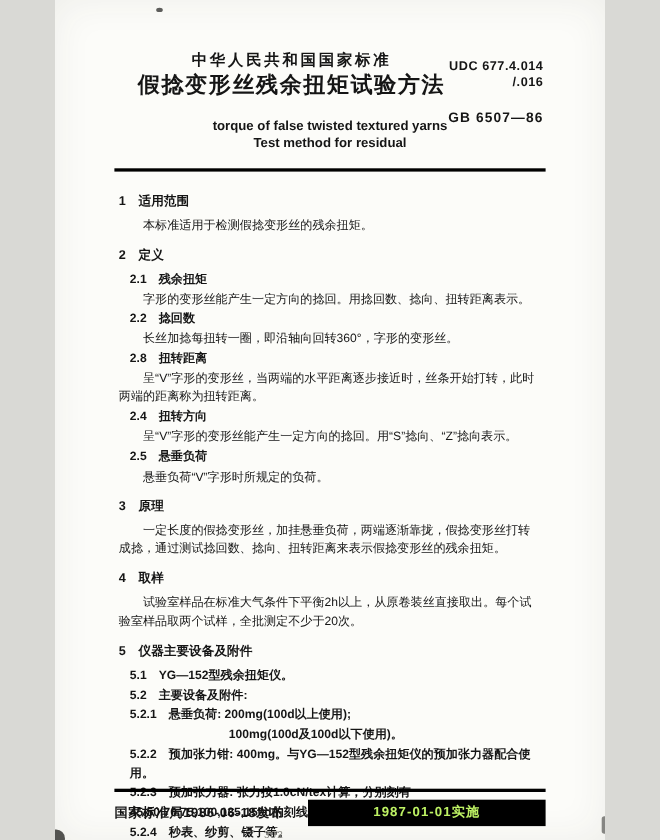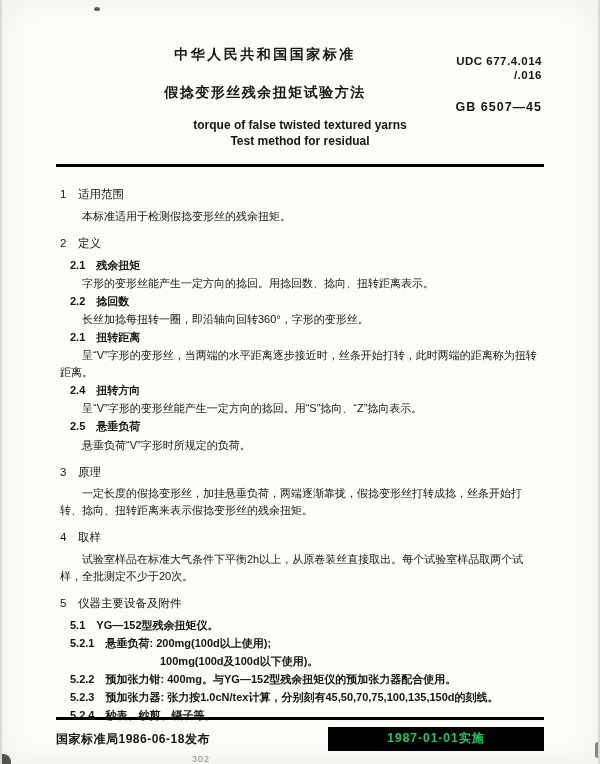--- a/index.html
+++ b/index.html
@@ -3,61 +3,61 @@
 <meta charset="utf-8">
 <style>
   * { box-sizing: border-box; }
   html, body { margin: 0; padding: 0; }
   body {
     background: #d9d9d5;
     font-family: "Liberation Sans", "DejaVu Sans", sans-serif;
   }
   .page {
     position: relative;
-    width: 596px;
+    width: 500px;
     height: 764px;
     margin: 0 auto;
     background: #fcfcf9;
     color: #151515;
     overflow: hidden;
     box-shadow: inset 0 0 35px rgba(60,55,40,0.07);
   }
 
   
   .hdr { position: relative; padding-top: 46px; }
   .center-shift { padding-right: 70px; text-align: center; }
   .std-org { font-size: 14px; font-weight: bold; letter-spacing: 2.5px; }
-  .doc-title { margin-top: 20px; font-size: 14px; font-weight: bold; letter-spacing: 1.5px; }
+  .doc-title { font-size: 20px; font-weight: bold; letter-spacing: 1.5px; }
   .udc {
     position: absolute; top: 54px; right: 56px;
     text-align: right; font-size: 11.5px; font-weight: bold; line-height: 1.25;
     letter-spacing: 0.5px;
     margin-left: 15px;
   }
   .code {
     position: absolute; top: 100px; right: 56px;
     font-size: 12.5px; font-weight: bold; letter-spacing: 1px;
   }
   .en-title { margin-top: 15px; text-align: center; font-size: 12px; font-weight: bold; line-height: 1.35; }
   .rule { height: 3px; background: #000; margin: 15px 54px 0; }
 
   
   .doc { padding: 9px 58px 0; font-size: 11px; line-height: 1.55; }
-  .h1 { font-weight: normal; font-size: 11.5px; margin: 10px 0 4px; }
+  .h1 { font-weight: bold; font-size: 11.5px; margin: 10px 0 4px; }
   .h2 { font-weight: bold; padding-left: 10px; margin: 1px 0; }
   .p  { margin: 1px 0; text-indent: 2em; }
   .cont { margin: 1px 0 1px 100px; font-weight: bold; }
 
   
   .footer { position: absolute; left: 0; right: 0; bottom: 13px; }
   .f-rule { height: 3px; background: #000; margin: 0 54px 7px; }
   .f-row { display: flex; justify-content: space-between; align-items: center; padding: 0 54px; }
   .issued { font-weight: bold; font-size: 12px; letter-spacing: 0.5px; }
   .badge {
-    background: #000; color: #22c55e; font-weight: bold; font-size: 12px;
+    background: #000; color: #bef264; font-weight: bold; font-size: 12px;
     letter-spacing: 1px; width: 216px; text-align: center; padding: 3px 0 4px;
   }
   .pageno {
     position: absolute; left: 190px; bottom: 0;
     font-size: 9px; color: #8a8a84; letter-spacing: 1px;
   }
 
   
   .art { position: absolute; background: #2a2a28; }
   .art-top-dot { top: 7px; left: 92px; width: 6px; height: 4px; border-radius: 50%; opacity: .75; }
@@ -71,49 +71,50 @@
 
   <div class="hdr">
     <div class="center-shift">
       <div class="std-org">中华人民共和国国家标准</div>
       <div class="doc-title">假捻变形丝残余扭矩试验方法</div>
     </div>
     <div class="udc">
       <div>UDC 677.4.014</div>
       <div>/.016</div>
     </div>
-    <div class="code">GB 6507—45</div>
+    <div class="code">GB 6507—86</div>
     <div class="en-title">
       <div>torque of false twisted textured yarns</div>
       <div>Test method for residual</div>
     </div>
   </div>
 
   <div class="rule"></div>
 
   <div class="doc">
     <div class="h1">1　适用范围</div>
     <div class="p">本标准适用于检测假捻变形丝的残余扭矩。</div>
     <div class="h1">2　定义</div>
     <div class="h2">2.1　残余扭矩</div>
     <div class="p">字形的变形丝能产生一定方向的捻回。用捻回数、捻向、扭转距离表示。</div>
     <div class="h2">2.2　捻回数</div>
     <div class="p">长丝加捻每扭转一圈，即沿轴向回转360°，字形的变形丝。</div>
-    <div class="h2">2.1　扭转距离</div>
+    <div class="h2">2.8　扭转距离</div>
     <div class="p">呈“V”字形的变形丝，当两端的水平距离逐步接近时，丝条开始打转，此时两端的距离称为扭转距离。</div>
     <div class="h2">2.4　扭转方向</div>
     <div class="p">呈“V”字形的变形丝能产生一定方向的捻回。用“S”捻向、“Z”捻向表示。</div>
     <div class="h2">2.5　悬垂负荷</div>
     <div class="p">悬垂负荷“V”字形时所规定的负荷。</div>
     <div class="h1">3　原理</div>
-    <div class="p">一定长度的假捻变形丝，加挂悬垂负荷，两端逐渐靠拢，假捻变形丝打转成捻，丝条开始打转、捻向、扭转距离来表示假捻变形丝的残余扭矩。</div>
+    <div class="p">一定长度的假捻变形丝，加挂悬垂负荷，两端逐渐靠拢，假捻变形丝打转成捻，通过测试捻回数、捻向、扭转距离来表示假捻变形丝的残余扭矩。</div>
     <div class="h1">4　取样</div>
     <div class="p">试验室样品在标准大气条件下平衡2h以上，从原卷装丝直接取出。每个试验室样品取两个试样，全批测定不少于20次。</div>
     <div class="h1">5　仪器主要设备及附件</div>
     <div class="h2">5.1　YG—152型残余扭矩仪。</div>
+    <div class="h2">5.2　主要设备及附件:</div>
     <div class="h2">5.2.1　悬垂负荷: 200mg(100d以上使用);</div>
     <div class="cont">100mg(100d及100d以下使用)。</div>
     <div class="h2">5.2.2　预加张力钳: 400mg。与YG—152型残余扭矩仪的预加张力器配合使用。</div>
     <div class="h2">5.2.3　预加张力器: 张力按1.0cN/tex计算，分别刻有45,50,70,75,100,135,150d的刻线。</div>
     <div class="h2">5.2.4　秒表、纱剪、镊子等。</div>
   </div>
 
   <div class="footer">
     <div class="f-rule"></div>
     <div class="f-row">

